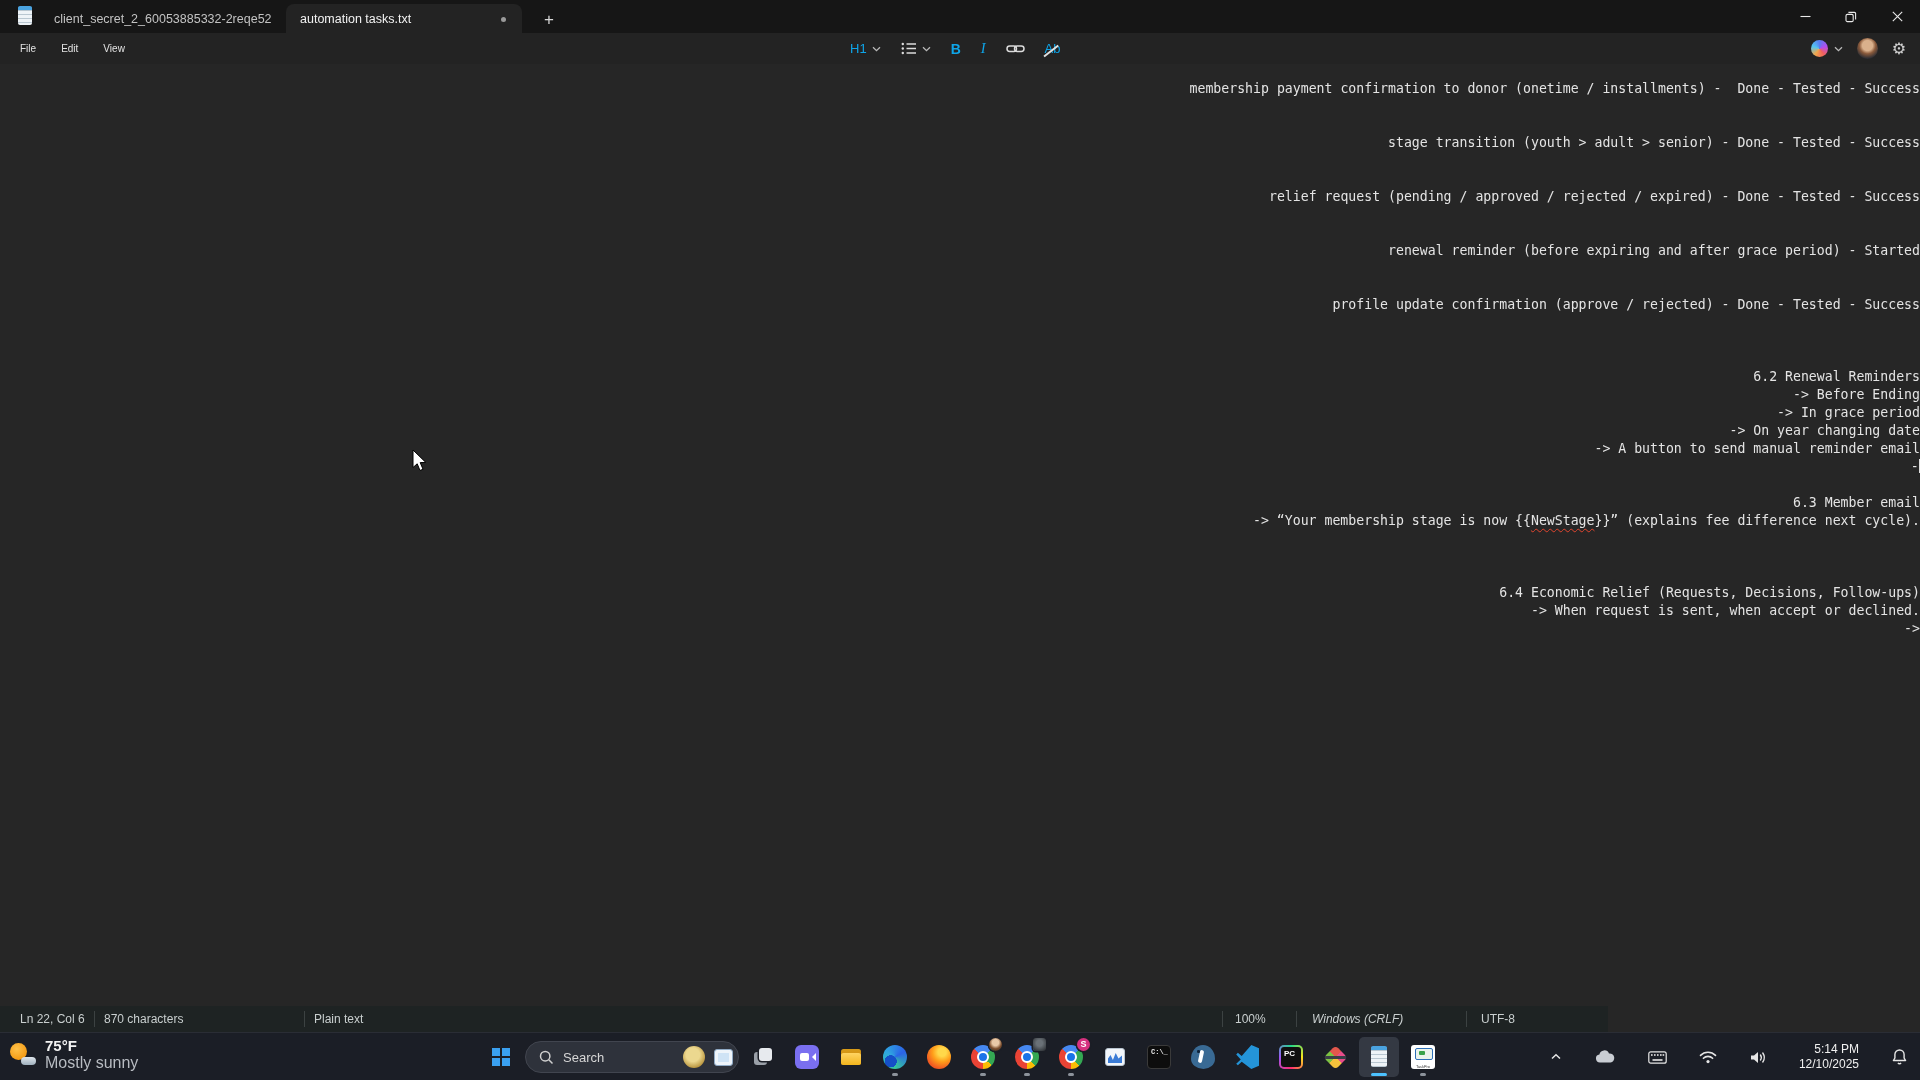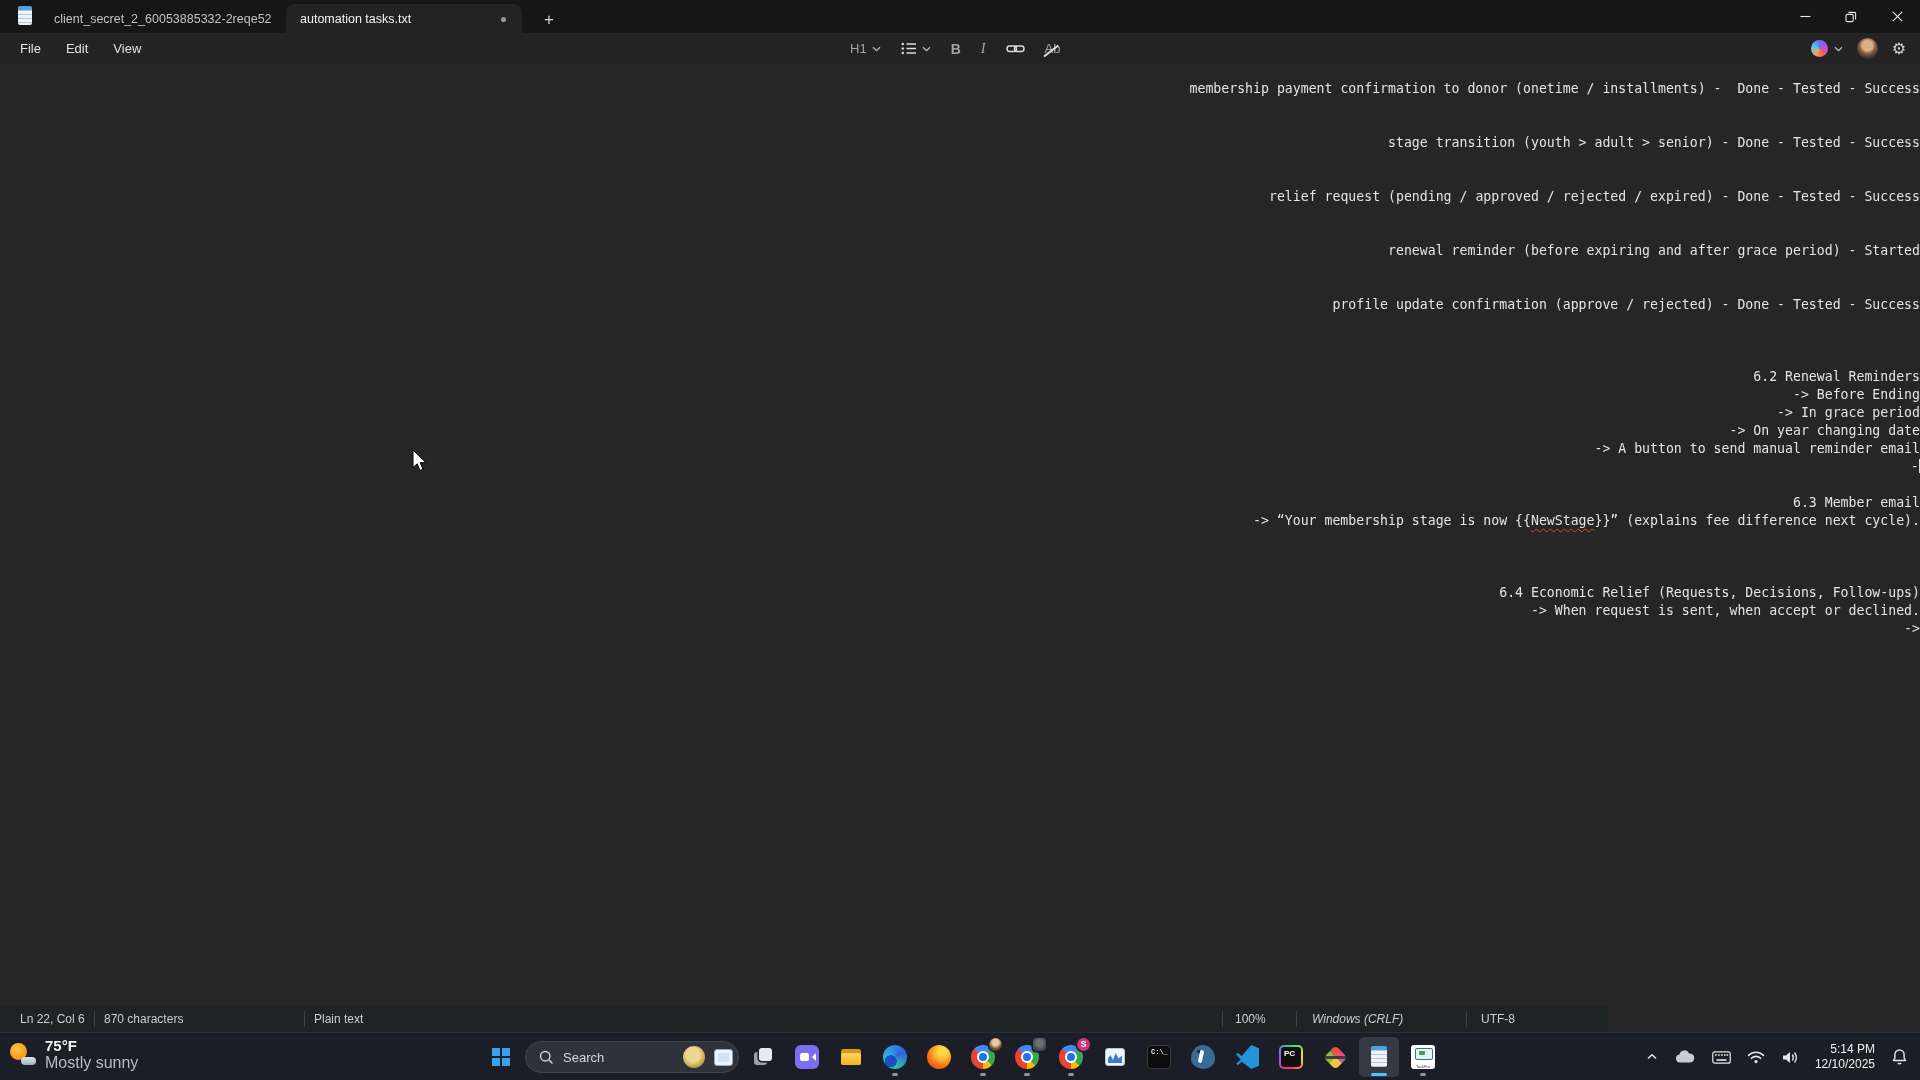--- a/index.html
+++ b/index.html
@@ -17,25 +17,25 @@
   .tab-1 .tab-label { max-width:218px; overflow:hidden; white-space:nowrap; }
   .tab.active { background:#232323; border-radius:8px 8px 0 0; color:#f2f2f2; width:236px;text-align:center; }
   .tab-dot { width:5px; height:5px; border-radius:50%; background:#9a9a9a; position:absolute; right:16px; top:13px; }
   .new-tab { width:26px; height:26px; margin:4px 0 0 14px; border-radius:5px; background:transparent; border:none;
              color:#d8d8d8; font-size:17px; line-height:24px; text-align:center; font-family:"Liberation Sans",sans-serif; }
   .win-controls { position:absolute; right:0; top:0; height:33px; display:flex; }
   .win-btn { width:46px; height:33px; display:flex; align-items:center; justify-content:center; background:transparent; border:none; }
 
   
   .menubar { position:absolute; left:0; top:33px; width:1920px; height:31px; background:#232323; display:flex; align-items:center; }
-  .menu-item { background:transparent; border:none; color:#e3e3e3; font-size:13px; font-family:"Liberation Sans",sans-serif;
+  .menu-item { background:transparent; border:none; color:#e3e3e3; font-size:10px; font-family:"Liberation Sans",sans-serif;
                padding:5px 11px; margin-left:3px; border-radius:5px; }
   .menu-item:first-child { margin-left:9px; }
   .fmt-toolbar { position:absolute; left:843px; top:0; height:31px; display:flex; align-items:center; gap:6px; }
-  .fmt-btn { background:transparent; border:none; color:#a3a3a3; display:flex; align-items:center; gap:5px;
+  .fmt-btn { background:transparent; border:none; color:#0ea5e9; display:flex; align-items:center; gap:5px;
              padding:4px 7px; border-radius:5px; font-size:13px; font-family:"Liberation Sans",sans-serif; }
   .fmt-bold { font-weight:bold; font-size:14px; }
   .fmt-italic { font-style:italic; font-family:"Liberation Serif",serif; font-size:14.5px; }
   .clear-fmt { position:relative; }
   .clear-fmt .slash { position:absolute; left:4px; top:13px; width:18px; height:1.6px; background:#e0e0e0; transform:rotate(-38deg); }
   .right-tools { position:absolute; right:14px; top:0; height:31px; display:flex; align-items:center; gap:14px; }
   .copilot-btn { display:flex; align-items:center; gap:6px; background:transparent; border:none; }
   .copilot-logo { width:17px; height:17px; border-radius:50%;
        background:conic-gradient(#5a7bf0,#b44cf0,#f0605c,#f0a84c,#52c4f0,#5a7bf0); }
   .avatar { width:21px; height:21px; border-radius:50%;
@@ -129,21 +129,21 @@
   .g-notepad { width:16px; height:20px; margin:2px 4px;
       background:repeating-linear-gradient(#eef3f7 0 3px, #b9c7d1 3px 4px); border-radius:2px; }
   .g-notepad::before { content:""; position:absolute; left:0; top:-1px; width:16px; height:4px; background:#4aa3e0; border-radius:2px 2px 0 0; }
   .g-taskpro { background:#fff; border-radius:3px; }
   .g-taskpro::before { content:""; position:absolute; left:4px; top:3px; width:16px; height:10px; border:1.5px solid #2d6fb8; border-radius:2px; background:#eaf3ec; }
   .g-taskpro::after { content:""; position:absolute; left:8px; top:6px; width:6px; height:4px; background:#39a24a; border-radius:1px; }
   .tp-label { position:absolute; bottom:0px; left:-4px; right:-4px; text-align:center; font-size:7px; color:#333;
       transform:scale(0.55); transform-origin:center bottom; }
 
   .tray { position:absolute; right:6px; top:0; height:48px; display:flex; align-items:center; gap:4px; }
-  .tray-btn { height:40px; border-radius:5px; background:transparent; border:none; display:flex; align-items:center; justify-content:flex-start; padding:0 6px; }
+  .tray-btn { height:40px; border-radius:5px; background:transparent; border:none; display:flex; align-items:center; justify-content:flex-start; padding:0 6px;margin-left:16px; }
   .clock { text-align:right; color:#f0f0f0; font-size:12px; line-height:15px; font-family:"Liberation Sans",sans-serif; }
 
   .cursor-arrow { position:absolute; left:412px; top:449px; pointer-events:none; }
 </style>
 </head>
 <body>
 
 <div class="screen">
 
   <div class="titlebar">

